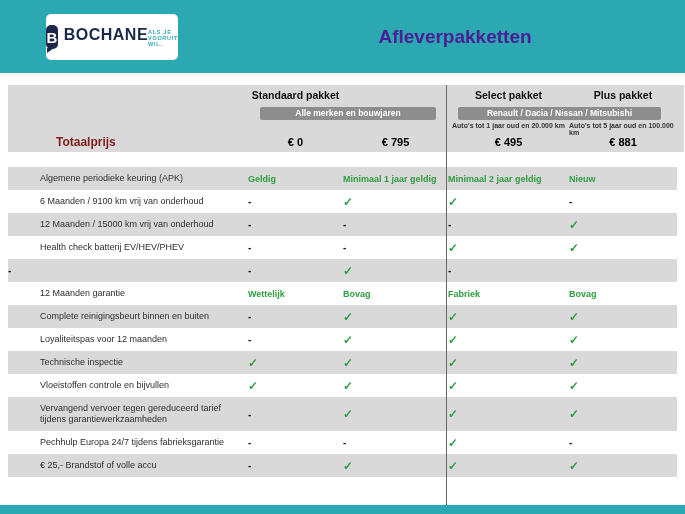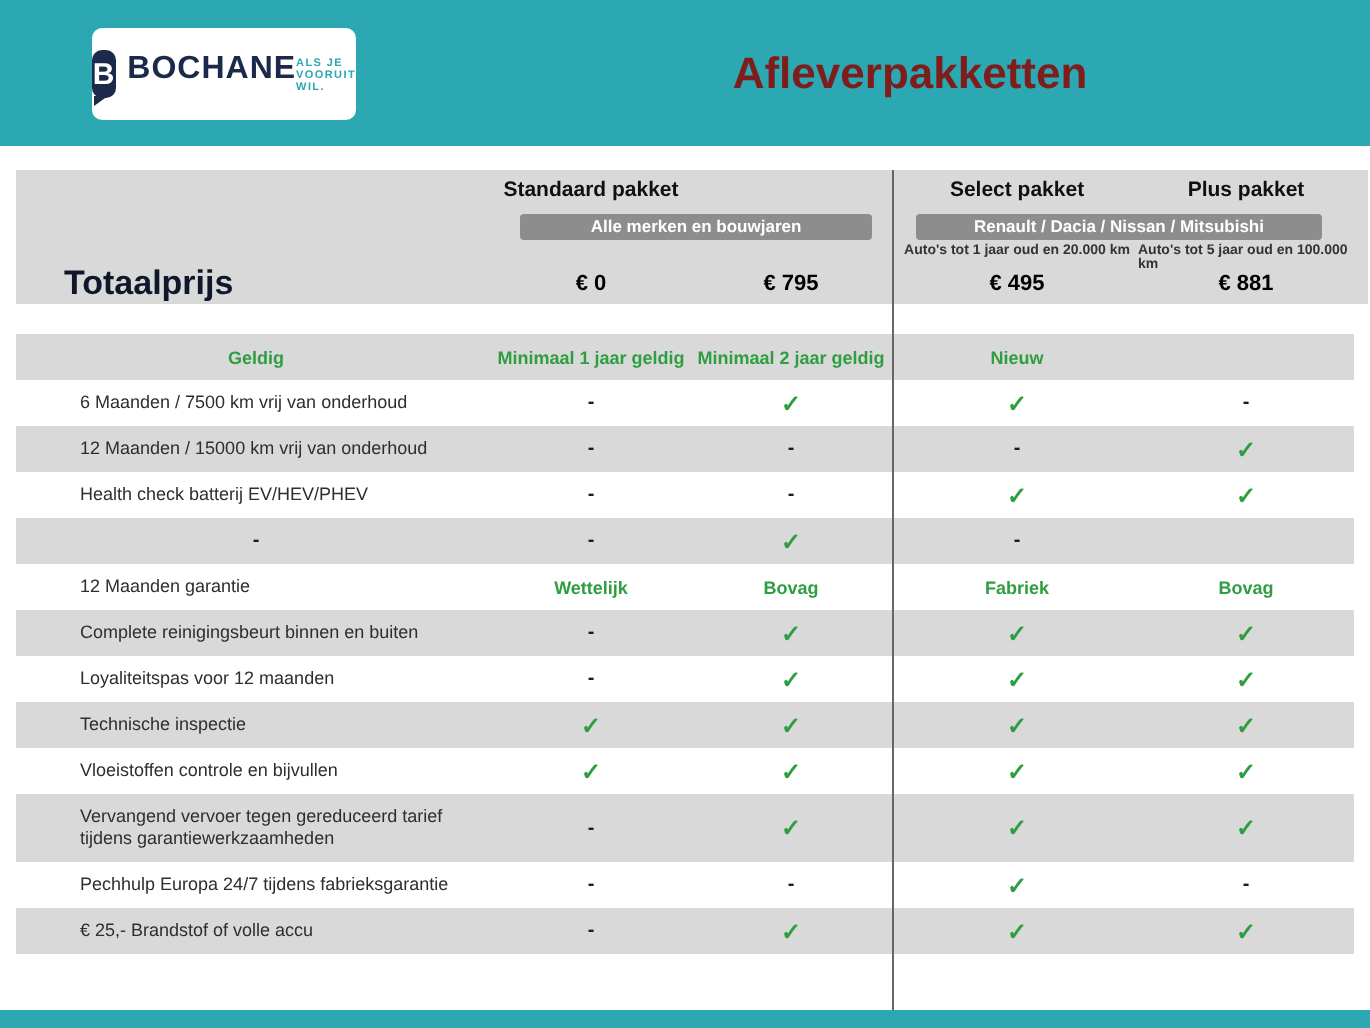--- a/index.html
+++ b/index.html
@@ -12,47 +12,47 @@
   .logo-box { position:absolute; left:46px; top:14px; width:132px; height:46px; background:#fff; border-radius:5px;
               display:flex; align-items:center; justify-content:center; gap:6px; }
   .logo-mark { position:relative; width:24px; height:24px; background:var(--navy,#1B2A4A); border-radius:5px;
                color:#fff; font-weight:bold; font-size:15px; display:flex; align-items:center; justify-content:center; }
   .logo-mark::after { content:""; position:absolute; left:1px; bottom:-4px; width:0; height:0;
                       border-top:5px solid var(--navy,#1B2A4A); border-right:7px solid transparent; }
   .logo-text { display:flex; flex-direction:row; }
   .logo-name { color:var(--navy,#1B2A4A); font-weight:bold; font-size:16px; letter-spacing:0.5px; line-height:1; }
   .logo-tagline { color:var(--teal,#2BA8B1); font-size:5.5px; font-weight:bold; letter-spacing:0.7px; margin-top:2px; align-self:flex-end; }
   .title { position:absolute; top:37px; left:455px; transform:translate(-50%,-50%);
-           color:#7f1d1d; font-weight:bold; font-size:22px; white-space:nowrap; }
+           color:#4c1d95; font-weight:bold; font-size:19px; white-space:nowrap; }
 
   
   .header-band, .feature-row { grid-template-columns:240px 95px 105px 121px 108px; }
 
   
   .header-band { position:absolute; left:8px; top:85px; width:676px; background:var(--row-gray,#D9D9D9);
                  display:grid; grid-template-rows:20px 16px 11px 20px; }
   .col-head { display:flex; align-items:center; justify-content:center; font-weight:bold; font-size:10.5px; color:#101010; }
   .ch1{grid-area:1/2;} .ch2{grid-area:1/3;} .ch3{grid-area:1/4;} .ch4{grid-area:1/5;}
   .badge { align-self:center; background:var(--badge-gray,#8D8D8D); color:#fff; font-weight:bold; font-size:8.5px;
            height:13px; line-height:13px; text-align:center; border-radius:2px; }
   .badge1 { grid-area:2/2/3/4; margin:0 12px; }
   .badge2 { grid-area:2/4/3/6; margin:0 16px 0 10px; }
   .subnote { display:flex; align-items:flex-start; justify-content:center; font-size:7px; font-weight:bold; color:#333; padding-top:1px; }
   .sn1{grid-area:3/4;} .sn2{grid-area:3/5;}
-  .total-label { grid-area:4/1; display:flex; align-items:center; padding-left:24px; font-weight:bold; font-size:17px; color:#0f172a; }
+  .total-label { grid-area:4/1; display:flex; align-items:center; padding-left:48px; font-weight:bold; font-size:12px; color:#7f1d1d; }
   .total-val { display:flex; align-items:center; justify-content:center; font-weight:bold; font-size:11px; color:#000; }
   .tv1{grid-area:4/2;} .tv2{grid-area:4/3;} .tv3{grid-area:4/4;} .tv4{grid-area:4/5;}
 
   
   .rows { position:absolute; left:8px; top:167px; width:669px; }
   .feature-row { display:grid; height:23px; align-items:center; }
   .feature-row.tall { height:34px; }
   .feature-row:nth-child(odd) { background:var(--row-gray,#D9D9D9); }
   .row-label { padding-left:32px; padding-right:10px; font-size:9px; color:#2e2e2e; line-height:1.2; }
-  .cell { text-align:center; font-weight:bold; }
+  .cell { font-weight:bold; }
   .val-text { color:var(--green,#2E9E41); font-size:9px; }
   .val-check { color:var(--green,#2E9E41); font-size:12px; font-weight:600; }
   .val-dash { color:#1c1c1c; font-size:10px; }
 
   
   .divider { position:absolute; left:446px; top:85px; width:1px; height:420px; background:var(--divider,#666); }
 
   
   .footer-bar { position:absolute; left:0; bottom:0; width:685px; height:9px; background:var(--teal,#2BA8B1); }
 </style>
@@ -82,27 +82,28 @@
     <div class="subnote sn2">Auto's tot 5 jaar oud en 100.000 km</div>
     <div class="total-label">Totaalprijs</div>
     <div class="total-val tv1">€ 0</div>
     <div class="total-val tv2">€ 795</div>
     <div class="total-val tv3">€ 495</div>
     <div class="total-val tv4">€ 881</div>
   </div>
 
   <div class="rows">
       <div class="feature-row">
+        <div class="row-label">Algemene periodieke keuring (APK)</div>
         <div class="cell val-text">Geldig</div>
         <div class="cell val-text">Minimaal 1 jaar geldig</div>
         <div class="cell val-text">Minimaal 2 jaar geldig</div>
         <div class="cell val-text">Nieuw</div>
       </div>
       <div class="feature-row">
-        <div class="row-label">6 Maanden / 7500 km vrij van onderhoud</div>
+        <div class="row-label">6 Maanden / 9100 km vrij van onderhoud</div>
         <div class="cell val-dash">-</div>
         <div class="cell val-check">✓</div>
         <div class="cell val-check">✓</div>
         <div class="cell val-dash">-</div>
       </div>
       <div class="feature-row">
         <div class="row-label">12 Maanden / 15000 km vrij van onderhoud</div>
         <div class="cell val-dash">-</div>
         <div class="cell val-dash">-</div>
         <div class="cell val-dash">-</div>

